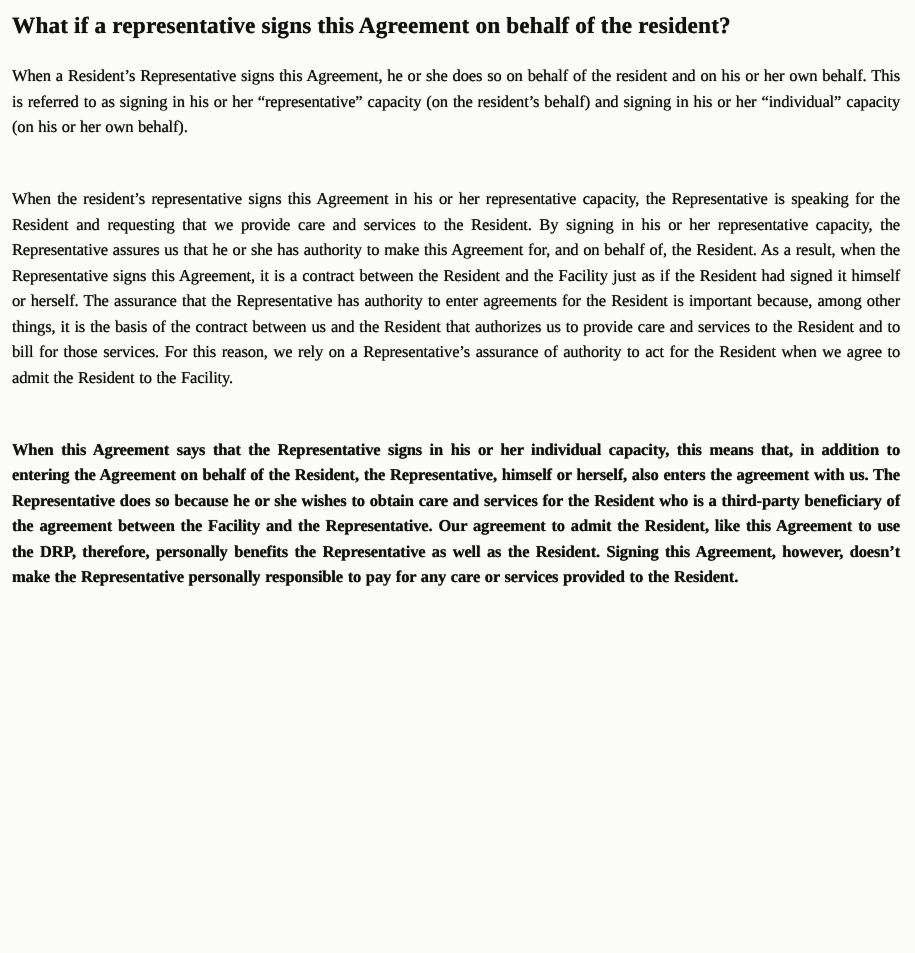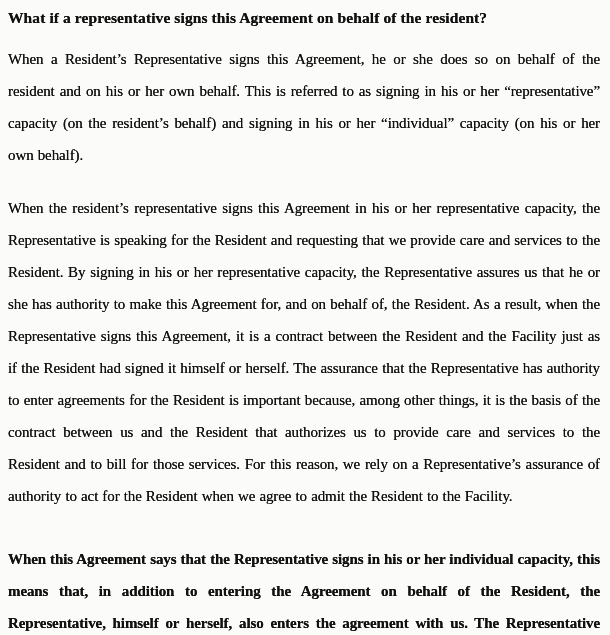--- a/index.html
+++ b/index.html
@@ -25,29 +25,29 @@
     filter: blur(0.15px);
   }
   .doc-heading {
     font-size: 15.5px;
     font-weight: bold;
     line-height: 20px;
     margin: 2px 0 0 0;
     letter-spacing: 0.1px;
   }
   .doc-paragraph {
-    font-size: 15px;
-    line-height: 32px;
+    font-size: 11px;
+    line-height: 17px;
     text-align: justify;
     letter-spacing: -0.1px;
     word-spacing: 0.5px;
     margin: 0;
   }
   .doc-paragraph.p1 { margin-top: 15px; }
-  .doc-paragraph.p2 { margin-top: 21px; }
+  .doc-paragraph.p2 { margin-top: 31px; }
   .doc-paragraph.p3 { margin-top: 31px; font-weight: bold; }
 </style>
 </head>
 <body>
 
 <div class="page">
   <h1 class="doc-heading">What if a representative signs this Agreement on behalf of the resident?</h1>
 
   <p class="doc-paragraph p1">When a Resident’s Representative signs this Agreement, he or she does so on behalf of the resident and on his or her own behalf. This is referred to as signing in his or her “representative” capacity (on the resident’s behalf) and signing in his or her “individual” capacity (on his or her own behalf).</p>
 

